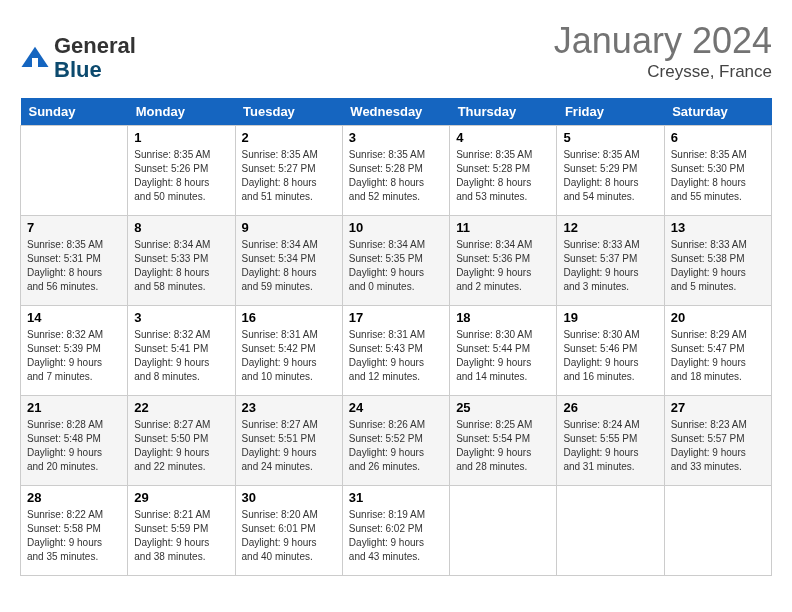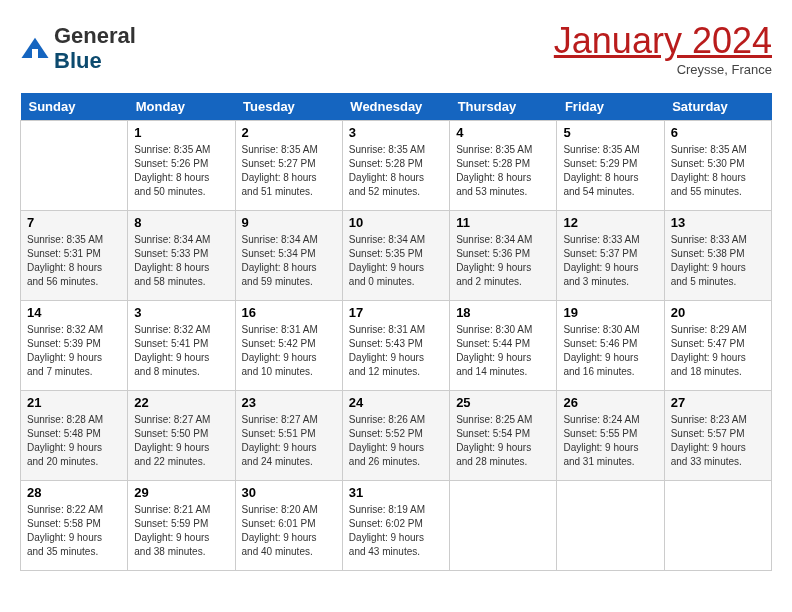--- a/index.html
+++ b/index.html
@@ -6,21 +6,21 @@
     body {
       font-family: Arial, sans-serif;
       background: #fff;
       width: 792px;
       min-height: 612px;
       padding: 20px;
     }
     .header {
       display: flex;
       justify-content: space-between;
-      align-items: center;
+      align-items: flex-end;
       margin-bottom: 16px;
     }
     .logo {
       display: flex;
       align-items: center;
     }
     .logo-text {
       font-size: 22px;
       font-weight: bold;
       line-height: 1.1;
@@ -30,26 +30,25 @@
     .logo-icon {
       width: 30px;
       height: 30px;
       margin-right: 4px;
     }
     .title-block {
       text-align: right;
     }
     .month-year {
       font-size: 36px;
-      color: #b91c1c;
+      color: #737373;
       font-weight: normal;
-      text-decoration: underline;
     }
     .location {
-      font-size: 13px;
+      font-size: 17px;
       color: #444;
     }
     table {
       width: 100%;
       border-collapse: collapse;
       font-size: 11px;
       border-radius: 20px;
     }
     thead tr th {
       background-color: #1565c0;

